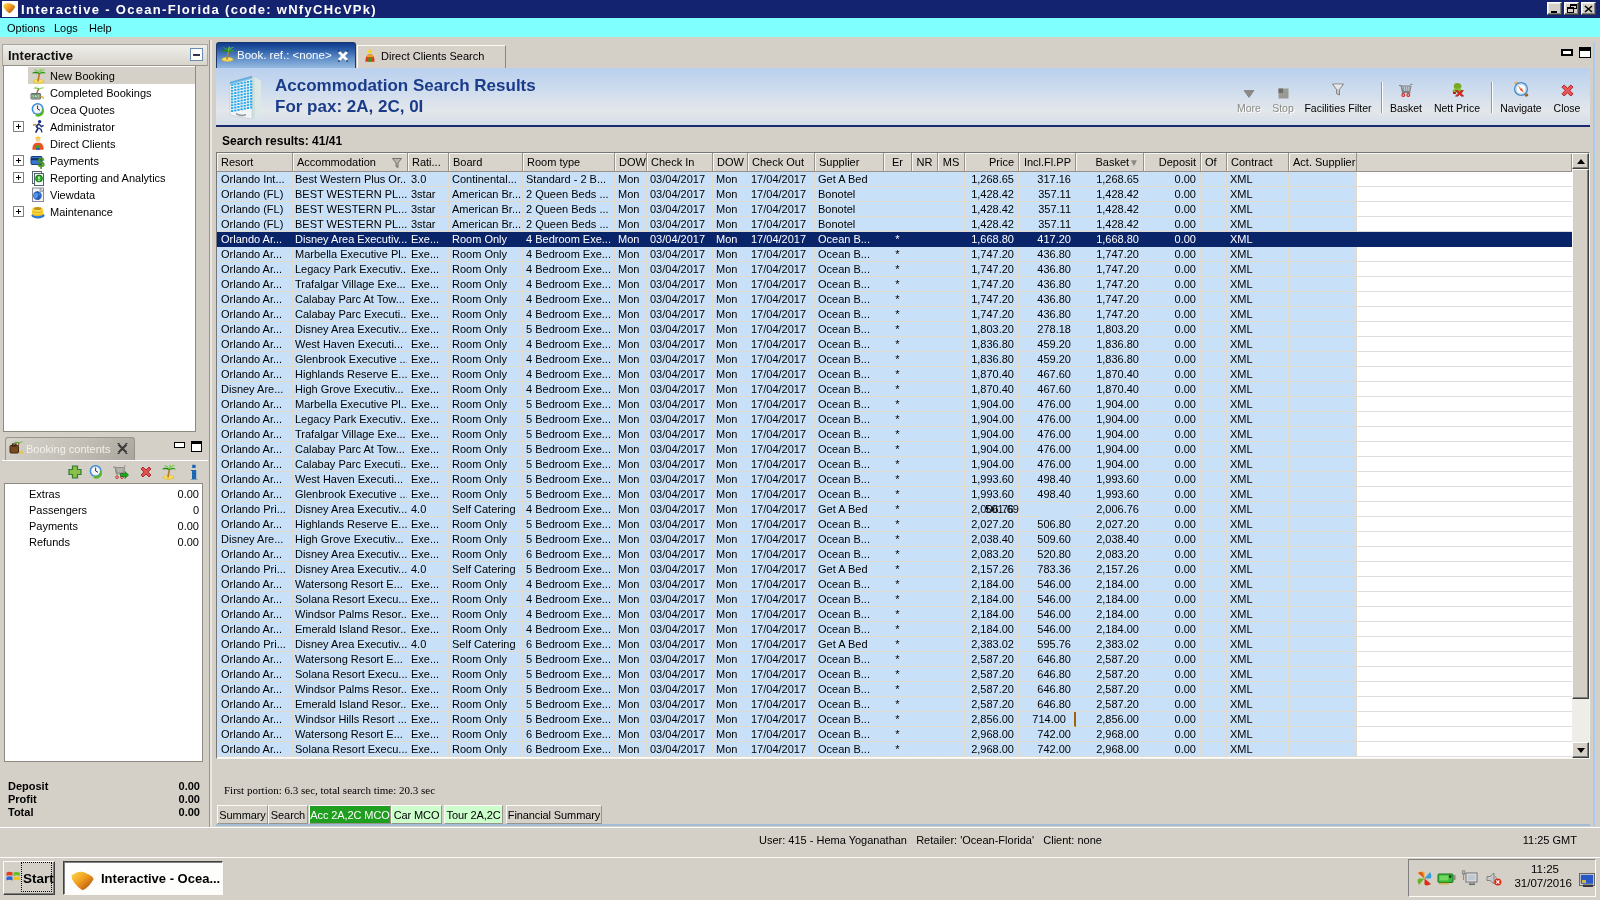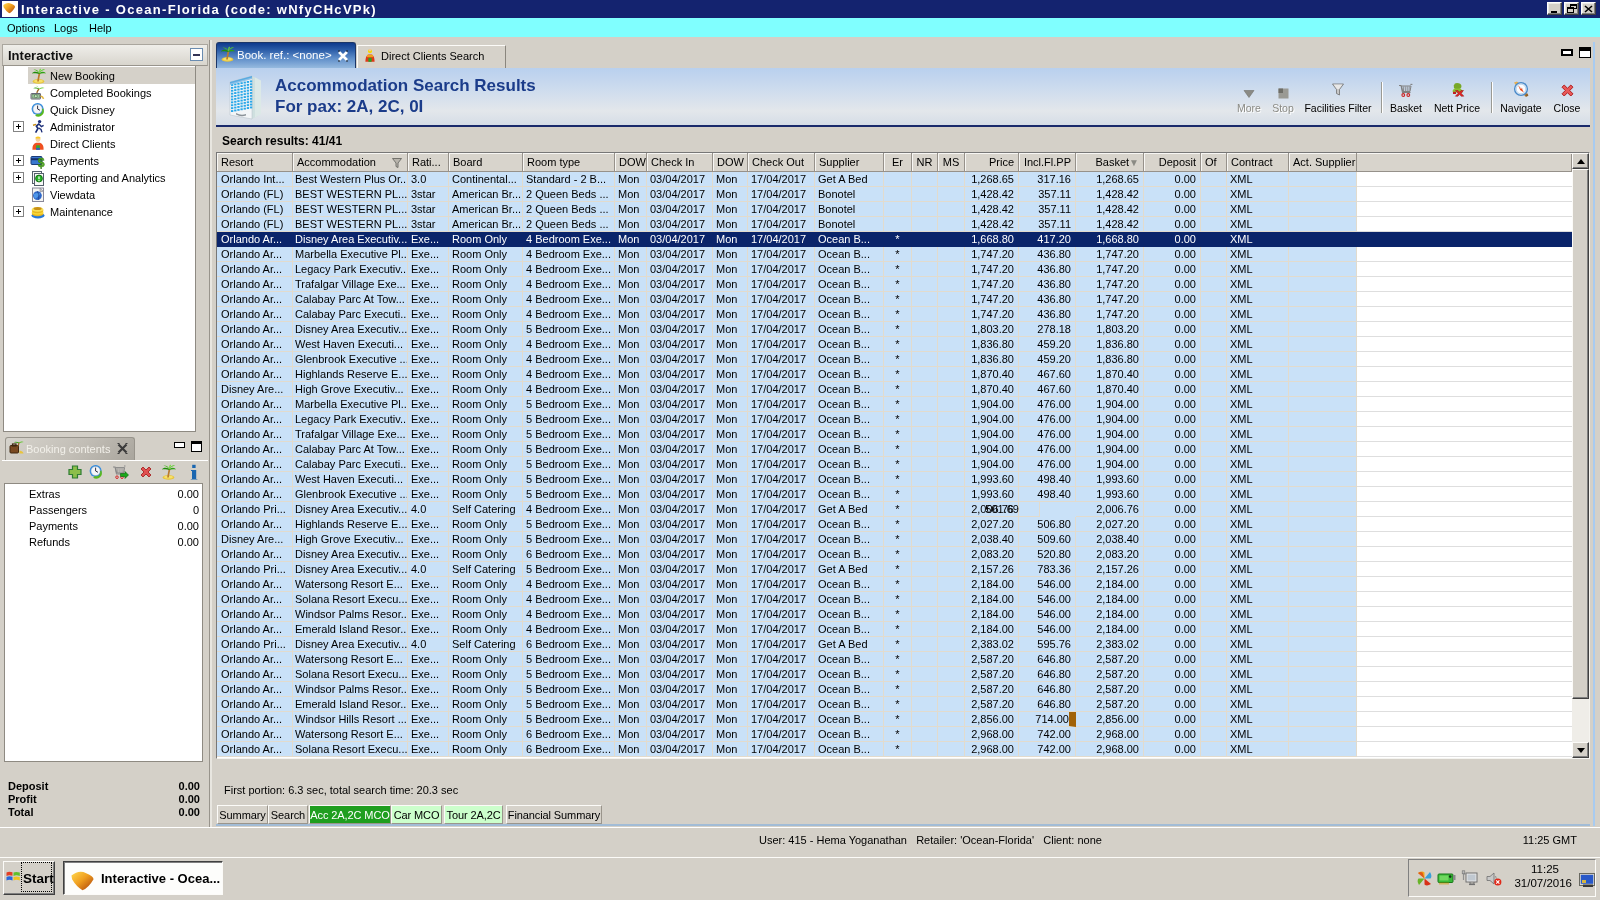--- a/index.html
+++ b/index.html
@@ -64,21 +64,21 @@
       <circle cx="5.8" cy="11.2" r="1.5" fill="#c8e8c0" stroke="#47704a" stroke-width="0.7"></circle>
       <path d="M10.5 11 Q13 11.5 13.5 13.8" stroke="#e2b63c" stroke-width="1.6" fill="none"></path>
     </svg></div>
 <div class="abs" style="left:50px;top:87px;font-size:11px;color:#000;">Completed Bookings</div>
 <div class="abs" style="left:30px;top:102px;width:16px;height:16px;"><svg width="16" height="16" viewBox="0 0 16 16" style="">
       <circle cx="7.6" cy="7" r="6" fill="#2e8ae0"></circle>
       <circle cx="7.6" cy="7" r="4.6" fill="#f4f6fa" stroke="#9ab" stroke-width="0.5"></circle>
       <path d="M7.6 3.6 L7.6 7 L10 8.3" stroke="#334" stroke-width="1" fill="none"></path>
       <path d="M13.4 6.5 Q15.2 11.5 11 14 Q8 15.4 5.2 13.8 L6.8 11.9 Q9.5 13 11.3 11 Q13 9.2 12 6.9 Z" fill="#58b81e"></path>
     </svg></div>
-<div class="abs" style="left:50px;top:104px;font-size:11px;color:#000;">Quick Disney</div>
+<div class="abs" style="left:50px;top:104px;font-size:11px;color:#000;">Ocea Quotes</div>
 <div class="abs" style="left:13px;top:121px;width:11px;height:11px;background:#fff;border:1px solid #848484;">
     <div class="abs" style="left:2px;top:4px;width:5px;height:1px;background:#000;"></div>
     <div class="abs" style="left:4px;top:2px;width:1px;height:5px;background:#000;"></div>
   </div>
 <div class="abs" style="left:30px;top:119px;width:16px;height:16px;"><svg width="16" height="16" viewBox="0 0 16 16" style="">
       <circle cx="9.6" cy="2.6" r="1.7" fill="#1c2e78"></circle>
       <path d="M9.2 4.6 L6.4 7.2 L8 9.4 L5.6 13.6" stroke="#1c2e78" stroke-width="1.7" fill="none"></path>
       <path d="M9 5 L11.4 7.6 L13.6 6.4" stroke="#1c2e78" stroke-width="1.4" fill="none"></path>
       <path d="M8.8 9 L11 10.4 L12 13.4" stroke="#1c2e78" stroke-width="1.4" fill="none"></path>
       <path d="M6.2 5.4 L3 6.2" stroke="#c89018" stroke-width="1.4" fill="none"></path>
@@ -1193,21 +1193,21 @@
     <div class="abs tt" style="left:306px;top:0;width:92px;height:15px;border-right:1px solid #e2dbcd;border-bottom:1px solid #e2dbcd;text-align:left;padding-left:3px;line-height:14px;">5 Bedroom Exe...</div>
     <div class="abs tt" style="left:398px;top:0;width:32px;height:15px;border-right:1px solid #e2dbcd;border-bottom:1px solid #e2dbcd;text-align:left;padding-left:3px;line-height:14px;">Mon</div>
     <div class="abs tt" style="left:430px;top:0;width:66px;height:15px;border-right:1px solid #e2dbcd;border-bottom:1px solid #e2dbcd;text-align:left;padding-left:3px;line-height:14px;">03/04/2017</div>
     <div class="abs tt" style="left:496px;top:0;width:35px;height:15px;border-right:1px solid #e2dbcd;border-bottom:1px solid #e2dbcd;text-align:left;padding-left:3px;line-height:14px;">Mon</div>
     <div class="abs tt" style="left:531px;top:0;width:67px;height:15px;border-right:1px solid #e2dbcd;border-bottom:1px solid #e2dbcd;text-align:left;padding-left:3px;line-height:14px;">17/04/2017</div>
     <div class="abs tt" style="left:598px;top:0;width:69px;height:15px;border-right:1px solid #e2dbcd;border-bottom:1px solid #e2dbcd;text-align:left;padding-left:3px;line-height:14px;">Ocean B...</div>
     <div class="abs tt" style="left:667px;top:0;width:28px;height:15px;border-right:1px solid #e2dbcd;border-bottom:1px solid #e2dbcd;text-align:center;line-height:14px;">*</div>
     <div class="abs tt" style="left:695px;top:0;width:26px;height:15px;border-right:1px solid #e2dbcd;border-bottom:1px solid #e2dbcd;text-align:center;line-height:14px;"></div>
     <div class="abs tt" style="left:721px;top:0;width:27px;height:15px;border-right:1px solid #e2dbcd;border-bottom:1px solid #e2dbcd;text-align:center;line-height:14px;"></div>
     <div class="abs tt" style="left:748px;top:0;width:54px;height:15px;border-right:1px solid #e2dbcd;border-bottom:1px solid #e2dbcd;text-align:right;padding-right:4px;line-height:14px;">2,856.00</div>
-    <div class="abs tt" style="left:802px;top:0;width:57px;height:15px;border-right:7px solid #a16207;border-bottom:1px solid #e2dbcd;text-align:right;padding-right:0;line-height:14px;">714.00</div>
+    <div class="abs tt" style="left:802px;top:0;width:57px;height:15px;border-right:2px solid #a16207;border-bottom:1px solid #e2dbcd;text-align:right;padding-right:8px;line-height:14px;">714.00</div>
     <div class="abs tt" style="left:859px;top:0;width:68px;height:15px;border-right:1px solid #e2dbcd;border-bottom:1px solid #e2dbcd;text-align:right;padding-right:4px;line-height:14px;">2,856.00</div>
     <div class="abs tt" style="left:927px;top:0;width:57px;height:15px;border-right:1px solid #e2dbcd;border-bottom:1px solid #e2dbcd;text-align:right;padding-right:4px;line-height:14px;">0.00</div>
     <div class="abs tt" style="left:984px;top:0;width:26px;height:15px;border-right:1px solid #e2dbcd;border-bottom:1px solid #e2dbcd;text-align:left;padding-left:3px;line-height:14px;"></div>
     <div class="abs tt" style="left:1010px;top:0;width:62px;height:15px;border-right:1px solid #e2dbcd;border-bottom:1px solid #e2dbcd;text-align:left;padding-left:3px;line-height:14px;">XML</div>
     <div class="abs tt" style="left:1072px;top:0;width:68px;height:15px;border-right:1px solid #e2dbcd;border-bottom:1px solid #e2dbcd;text-align:left;padding-left:3px;line-height:14px;"></div>
   </div>
 <div class="abs" style="left:217px;top:727px;width:1140px;height:15px;background:#c9e1f8;color:#000;font-size:11px;">
     <div class="abs tt" style="left:0px;top:0;width:76px;height:15px;border-right:1px solid #e2dbcd;border-bottom:1px solid #e2dbcd;text-align:left;padding-left:4px;line-height:14px;">Orlando Ar...</div>
     <div class="abs tt" style="left:76px;top:0;width:115px;height:15px;border-right:1px solid #e2dbcd;border-bottom:1px solid #e2dbcd;text-align:left;padding-left:2px;line-height:14px;">Watersong Resort E...</div>
     <div class="abs tt" style="left:191px;top:0;width:41px;height:15px;border-right:1px solid #e2dbcd;border-bottom:1px solid #e2dbcd;text-align:left;padding-left:3px;line-height:14px;">Exe...</div>
@@ -1254,21 +1254,21 @@
 <div class="abs" style="left:1357px;top:172px;width:215px;height:585px;background:repeating-linear-gradient(180deg,#fff 0px,#fff 14px,#dedede 14px,#dedede 15px);"></div>
 <div class="abs" style="left:1357px;top:232px;width:215px;height:15px;background:#0a246a;"></div>
 <div class="abs" style="left:1572px;top:153px;width:17px;height:605px;background:#efede8;"></div>
 <div class="abs" style="left:1572px;top:153px;width:17px;height:16px;background:#d4d0c8;border-top:1px solid #fcfbf8;border-left:1px solid #fcfbf8;border-right:1px solid #404040;border-bottom:1px solid #404040;box-shadow:inset -1px -1px 0 #808080;">
     <div class="abs" style="left:4px;top:5px;width:0;height:0;border-left:4px solid transparent;border-right:4px solid transparent;border-bottom:5px solid #000;"></div>
   </div>
 <div class="abs" style="left:1572px;top:169px;width:17px;height:530px;background:#d4d0c8;border-top:1px solid #fcfbf8;border-left:1px solid #fcfbf8;border-right:1px solid #404040;border-bottom:1px solid #404040;box-shadow:inset -1px -1px 0 #808080;"></div>
 <div class="abs" style="left:1572px;top:742px;width:17px;height:16px;background:#d4d0c8;border-top:1px solid #fcfbf8;border-left:1px solid #fcfbf8;border-right:1px solid #404040;border-bottom:1px solid #404040;box-shadow:inset -1px -1px 0 #808080;">
     <div class="abs" style="left:4px;top:5px;width:0;height:0;border-left:4px solid transparent;border-right:4px solid transparent;border-top:5px solid #000;"></div>
   </div>
-<div class="abs" style="left:224px;top:784px;font-size:11px;color:#000;">First portion: 6.3 sec, total search time: 20.3 sec</div>
+<div class="abs" style="left:224px;top:784px;font-size:11px;color:#000;font-family:Liberation Serif, serif;">First portion: 6.3 sec, total search time: 20.3 sec</div>
 <div class="abs tt" style="left:217px;top:805px;width:51px;height:19px;background:#d6d2ca;border:1px solid #9a958c;border-top:1px solid #fcfbf8;border-left:1px solid #fcfbf8;font-size:11px;letter-spacing:-0.1px;color:#000;text-align:center;line-height:18px;">Summary</div>
 <div class="abs tt" style="left:268px;top:805px;width:40px;height:19px;background:#d6d2ca;border:1px solid #9a958c;border-top:1px solid #fcfbf8;border-left:1px solid #fcfbf8;font-size:11px;letter-spacing:-0.1px;color:#000;text-align:center;line-height:18px;">Search</div>
 <div class="abs tt" style="left:309px;top:805px;width:82px;height:19px;background:#1f9e1f;border:1px solid #9a958c;border-top:1px solid #fcfbf8;border-left:1px solid #fcfbf8;font-size:11px;letter-spacing:-0.1px;color:#fff;text-align:center;line-height:18px;">Acc 2A,2C MCO</div>
 <div class="abs tt" style="left:391px;top:805px;width:51px;height:19px;background:#ccffcc;border:1px solid #9a958c;border-top:1px solid #fcfbf8;border-left:1px solid #fcfbf8;font-size:11px;letter-spacing:-0.1px;color:#000;text-align:center;line-height:18px;">Car MCO</div>
 <div class="abs tt" style="left:444px;top:805px;width:59px;height:19px;background:#ccffcc;border:1px solid #9a958c;border-top:1px solid #fcfbf8;border-left:1px solid #fcfbf8;font-size:11px;letter-spacing:-0.1px;color:#000;text-align:center;line-height:18px;">Tour 2A,2C</div>
 <div class="abs tt" style="left:506px;top:805px;width:96px;height:19px;background:#d6d2ca;border:1px solid #9a958c;border-top:1px solid #fcfbf8;border-left:1px solid #fcfbf8;font-size:11px;letter-spacing:-0.1px;color:#000;text-align:center;line-height:18px;">Financial Summary</div>
 <div class="abs" style="left:216px;top:824px;width:1374px;height:2px;background:#a2bcd6;"></div>
 <div class="abs" style="left:0;top:827px;width:1600px;height:30px;background:#d4d0c8;border-top:1px solid #fff;"></div>
 <div class="abs" style="left:759px;top:834px;font-size:11px;color:#000;">User: 415 - Hema Yoganathan&nbsp;&nbsp;&nbsp;Retailer: 'Ocean-Florida'&nbsp;&nbsp;&nbsp;Client: none</div>
 <div class="abs" style="left:1450px;top:834px;width:127px;font-size:11px;color:#000;text-align:right;">11:25 GMT</div>

